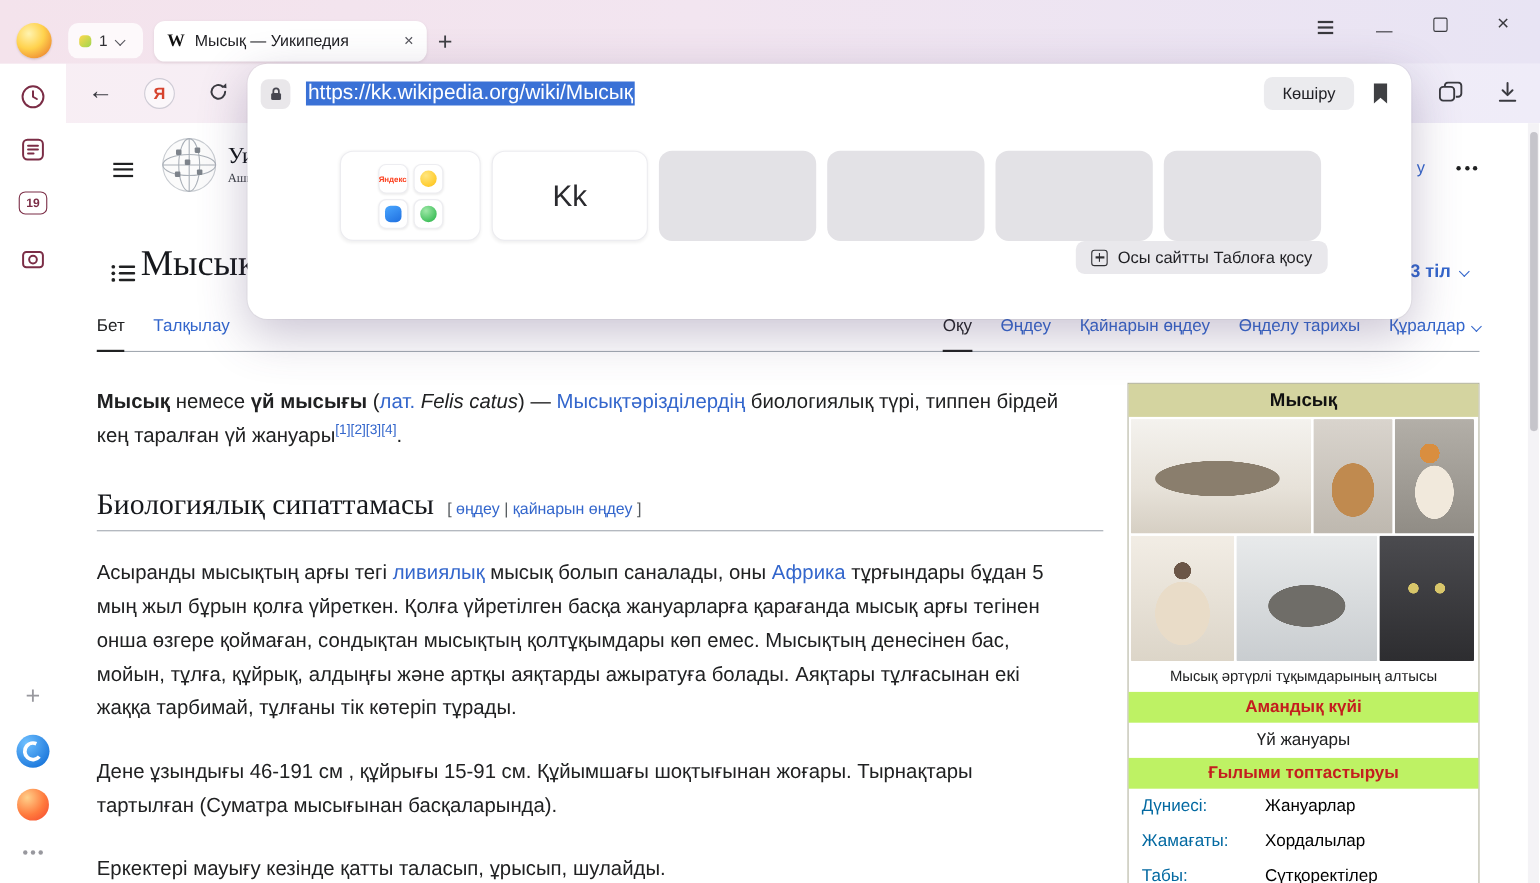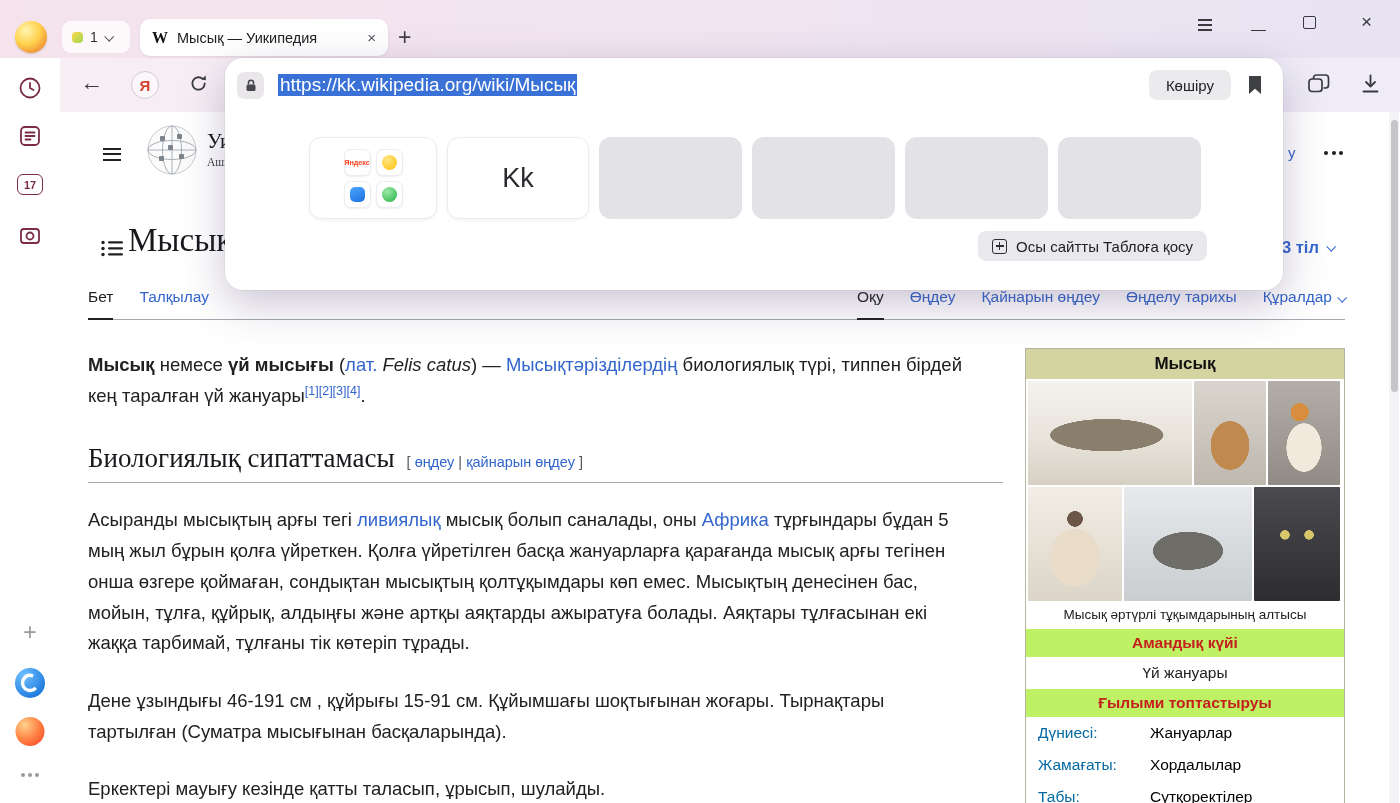--- a/index.html
+++ b/index.html
@@ -140,21 +140,21 @@
   .mini-grid { display:grid; grid-template-columns:repeat(2,27px); gap:5px; }
   .mini { width:27px; height:27px; border-radius:7px; background:#fff; border:1px solid #ededf1; box-shadow:0 1px 2px rgba(0,0,0,.07);
     display:flex; align-items:center; justify-content:center; }
   .ya-word { color:#fc3f1d; font-weight:bold; font-size:7.2px; }
   .ico-yellow { width:15px; height:15px; border-radius:50%; background:radial-gradient(circle at 35% 30%, #ffe680, #ffcc2e 70%, #f0a81e); }
   .ico-blue { width:15px; height:15px; border-radius:5px; background:linear-gradient(150deg,#4aa7ff,#1f6fe0); }
   .ico-green { width:15px; height:15px; border-radius:50%; background:radial-gradient(circle at 35% 30%, #9fe8a8, #3fbf5a 75%, #2a9a46); }
   .tile-site { width:142px; background:#fff; border:1px solid #ececf0; box-shadow:0 1px 3px rgba(0,0,0,.06);
     display:flex; align-items:center; justify-content:center; font-size:27px; color:#2a2a2e; }
   .tile-empty { width:143px; background:#e3e2e6; }
-  .tablo-foot { display:flex; justify-content:flex-end; padding-right:76px; margin-top:12px;padding-left:28px; }
+  .tablo-foot { display:flex; justify-content:flex-end; padding-right:76px; margin-top:0;padding-left:28px; }
   .add-btn { height:30px; padding:0 14px; background:#e9e8ec; border-radius:8px; display:flex; align-items:center; gap:9px;
     font-size:15px; color:#1f1f23; }
   .add-ico { position:relative; width:15px; height:15px; border:1.6px solid #2f2f33; border-radius:3px; flex:none; }
   .add-ico::before, .add-ico::after { content:""; position:absolute; background:#2f2f33; }
   .add-ico::before { left:2.5px; right:2.5px; top:50%; height:1.6px; margin-top:-0.8px; }
   .add-ico::after { top:2.5px; bottom:2.5px; left:50%; width:1.6px; margin-left:-0.8px; }
 </style>
 </head>
 <body>
 
@@ -215,21 +215,21 @@
           <path d="M13 8v5l3.5 2" stroke-linecap="round"></path>
         </svg>
     </span>
     <span class="sb-ico" style="top:65px">
       <svg width="26" height="26" viewBox="0 0 26 26" fill="none" stroke="#7b2d46" stroke-width="1.8">
           <rect x="4" y="4" width="18" height="18" rx="4"></rect>
           <path d="M8.5 9.5h9M8.5 13h9M8.5 16.5h5" stroke-linecap="round"></path>
         </svg>
     </span>
     <span class="sb-ico" style="top:116px">
-      <span class="badge15">17</span>
+      <span class="badge15">19</span>
     </span>
     <span class="sb-ico" style="top:165px">
       <svg width="26" height="26" viewBox="0 0 26 26" fill="none" stroke="#7b2d46" stroke-width="1.8">
           <rect x="4" y="6" width="18" height="14" rx="3"></rect>
           <circle cx="13" cy="13" r="3.5"></circle>
         </svg>
     </span>
     <span class="sb-ico sb-plus" style="top:561px">+</span>
     <span class="sb-ico" style="top:609px">
       <svg width="32" height="32" viewBox="0 0 32 32">

